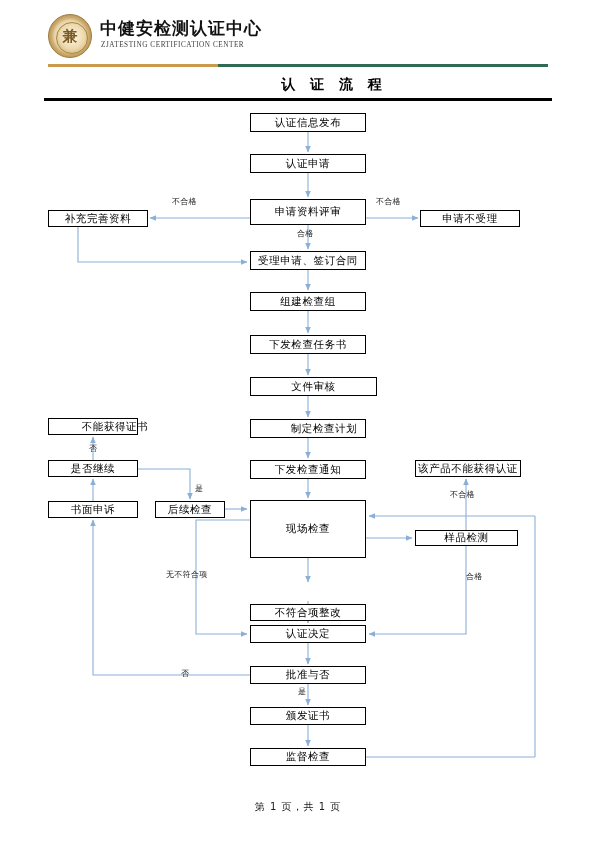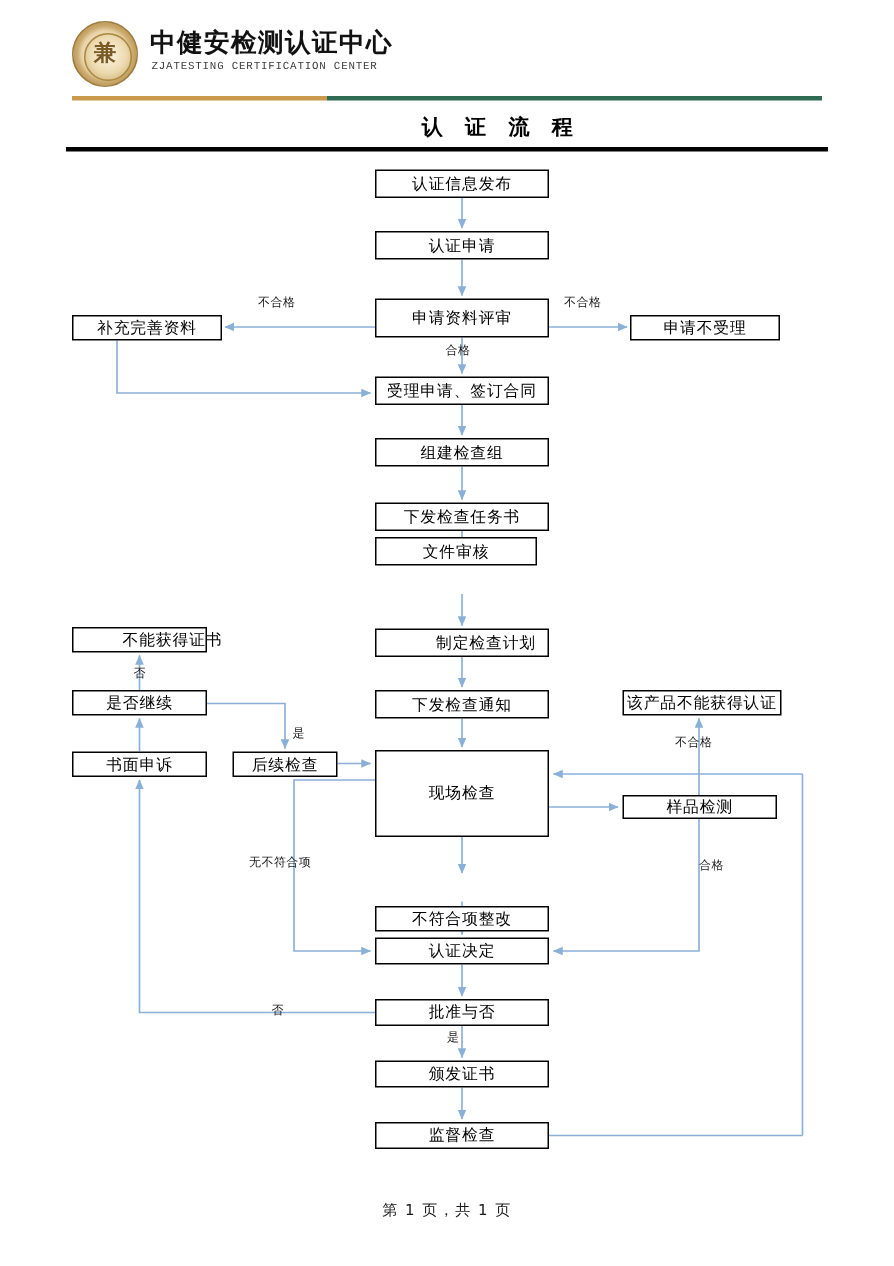--- a/index.html
+++ b/index.html
@@ -33,21 +33,21 @@
     font-size:15px;color:#7a5a25;font-weight:bold;line-height:1;
   }
   .brand-cn{
     position:absolute;left:100px;top:17px;
     font-family:"DejaVu Sans","Liberation Sans",sans-serif;
     font-size:17px;font-weight:bold;letter-spacing:1px;color:#111;
     white-space:nowrap;
   }
   .brand-en{
     position:absolute;left:101px;top:41px;
-    font-family:Liberation Mono, monospace;
+    font-family:Liberation Serif, serif;
     font-size:7.2px;letter-spacing:0.55px;color:#3d3d3d;white-space:nowrap;
   }
   .rule-tan{position:absolute;left:48px;top:64px;width:170px;height:3px;background:#c99a4e;}
   .rule-green{position:absolute;left:218px;top:64px;width:330px;height:3px;background:#2f6b52;}
 
   
   .title{
     position:absolute;left:0;top:76px;width:596px;text-align:center;
     font-family:"DejaVu Sans","Liberation Sans",sans-serif;
     font-size:14px;font-weight:bold;letter-spacing:5px;color:#000;padding-left:36px;
@@ -173,21 +173,21 @@
     </div>
     <div class="node" style="left:250px;top:251px;width:116px;height:19px;">
       <span>受理申请、签订合同</span>
     </div>
     <div class="node" style="left:250px;top:292px;width:116px;height:19px;">
       <span>组建检查组</span>
     </div>
     <div class="node" style="left:250px;top:335px;width:116px;height:19px;">
       <span>下发检查任务书</span>
     </div>
-    <div class="node" style="left:250px;top:358px;width:108px;height:19px;">
+    <div class="node" style="left:250px;top:377px;width:127px;height:19px;">
       <span>文件审核</span>
     </div>
     <div class="node" style="left:250px;top:419px;width:116px;height:19px;padding-left:32px;">
       <span>制定检查计划</span>
     </div>
     <div class="node" style="left:250px;top:460px;width:116px;height:19px;">
       <span>下发检查通知</span>
     </div>
     <div class="node" style="left:48px;top:418px;width:90px;height:17px;padding-left:44px;">
       <span>不能获得证书</span>

